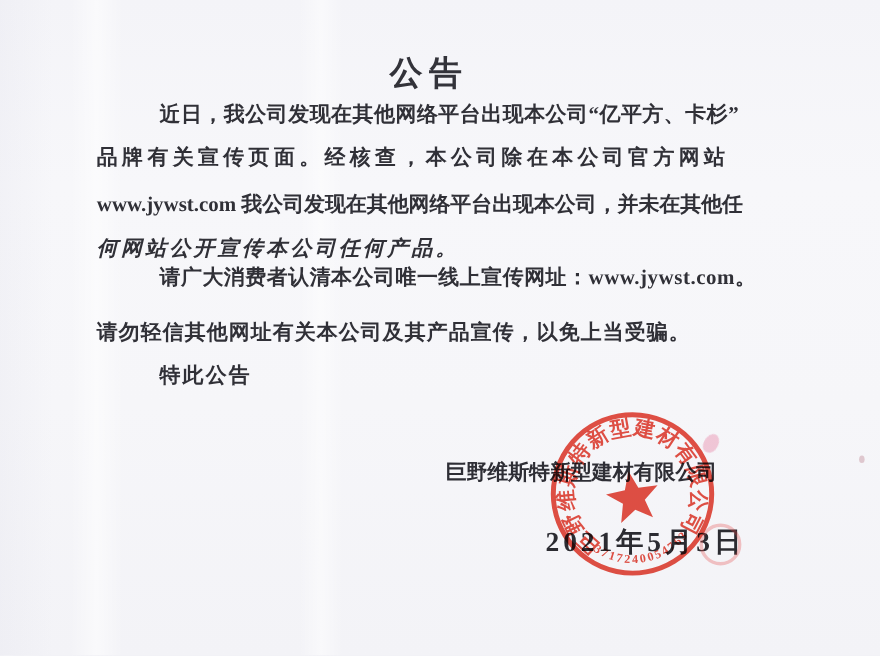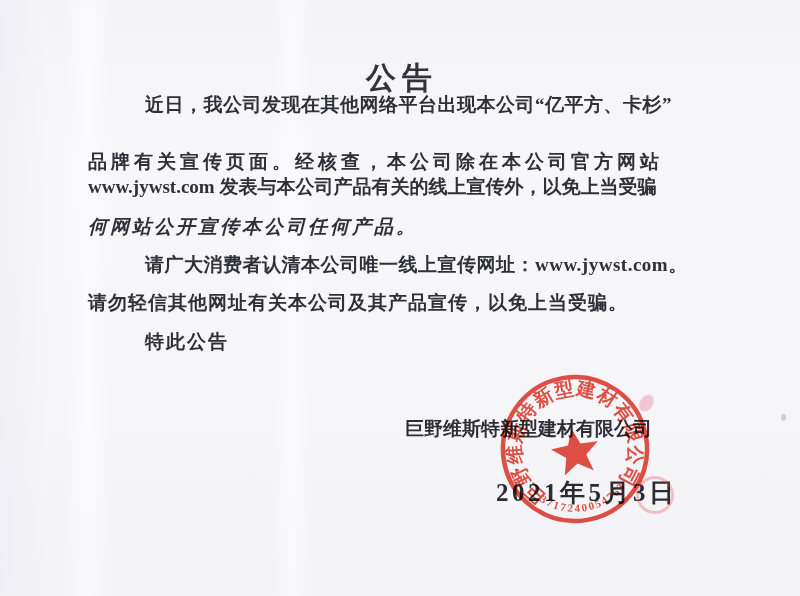--- a/index.html
+++ b/index.html
@@ -14,33 +14,33 @@
   }
   
   .paper::before{
     content:"";position:absolute;inset:0;pointer-events:none;
     background:
       linear-gradient(90deg,rgba(255,255,255,0) 8%,rgba(255,255,255,.55) 11%,rgba(255,255,255,0) 14%),
       linear-gradient(90deg,rgba(255,255,255,0) 34%,rgba(255,255,255,.5) 36.5%,rgba(255,255,255,0) 39%),
       linear-gradient(90deg,rgba(225,225,235,.25) 0%,rgba(225,225,235,0) 6%);
   }
   .title{
-    position:absolute;top:42px;left:350px;margin:16px;
+    position:absolute;top:42px;left:350px;margin:4px;
     font-size:30px;font-weight:700;letter-spacing:6px;color:#33333a;
   }
   .line{
     position:absolute;left:88px;white-space:nowrap;
     font-size:19px;font-weight:600;color:#303037;line-height:1.3;
   }
   .indent{text-indent:57px;}
   .l1{top:93px;letter-spacing:.5px;}
-  .l2{top:150px;letter-spacing:4px;}
+  .l2{top:132px;letter-spacing:4px;}
   .l3{top:175px;letter-spacing:0;}
   .l4{top:215px;letter-spacing:3px;font-style:italic;}
-  .l5{top:253px;letter-spacing:.5px;}
+  .l5{top:241px;letter-spacing:.5px;}
   .l6{top:291px;letter-spacing:1px;text-align:center;}
   .l7{top:330px;letter-spacing:2px;}
   .sig-company{
     position:absolute;top:416px;left:405px;white-space:nowrap;
     font-size:19px;font-weight:600;color:#2e2e35;letter-spacing:0;
   }
   .sig-date{
     position:absolute;top:459px;left:496px;white-space:nowrap;
     font-size:25px;font-weight:600;color:#2b2b31;letter-spacing:3.5px;margin-top:17px;
   }
@@ -68,21 +68,21 @@
 </style>
 </head>
 <body>
 
 <div class="paper">
 
   <h1 class="title">公告</h1>
 
   <div class="line indent l1">近日，我公司发现在其他网络平台出现本公司“亿平方、卡杉”</div>
   <div class="line l2">品牌有关宣传页面。经核查，本公司除在本公司官方网站</div>
-  <div class="line l3">www.jywst.com 发表与本公司产品有关的线上宣传外，以免上当受骗</div>
+  <div class="line l3">www.jywst.com 我公司发现在其他网络平台出现本公司，并未在其他任</div>
   <div class="line l4">何网站公开宣传本公司任何产品。</div>
   <div class="line indent l5">请广大消费者认清本公司唯一线上宣传网址：www.jywst.com。</div>
   <div class="line l6">请勿轻信其他网址有关本公司及其产品宣传，以免上当受骗。</div>
   <div class="line indent l7">特此公告</div>
 
   <div class="sig-company">巨野维斯特新型建材有限公司</div>
   <div class="sig-date">2021年5月3日</div>
 
   <svg class="seal" viewBox="-85 -85 170 170" aria-hidden="true">
     <g transform="rotate(-10)">

